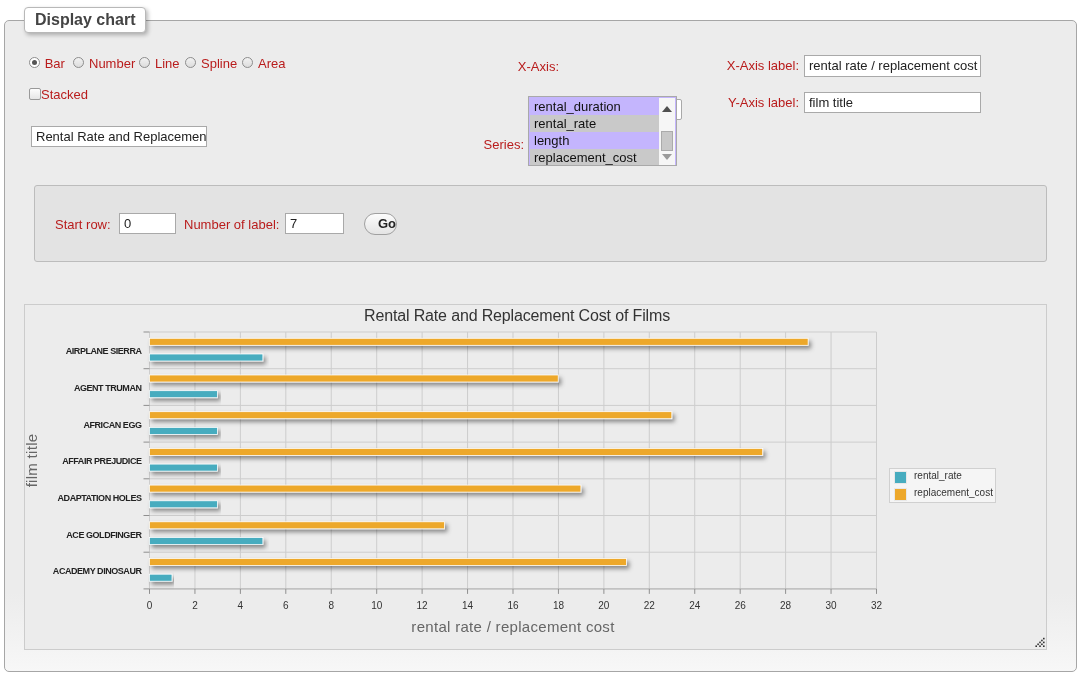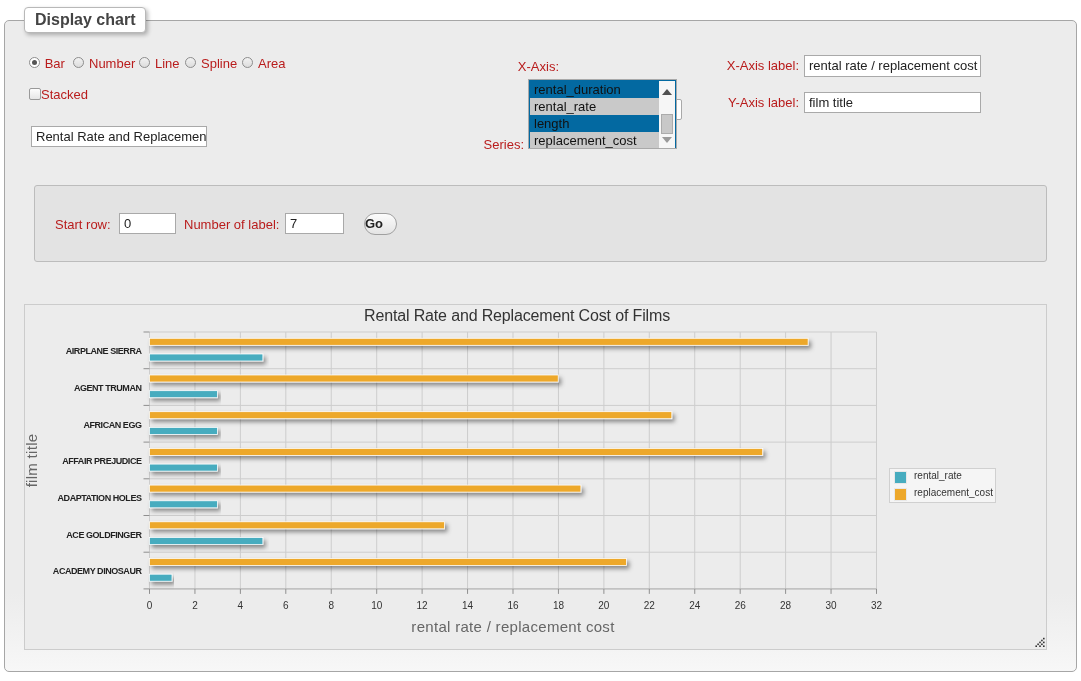--- a/index.html
+++ b/index.html
@@ -24,25 +24,25 @@
   white-space:nowrap; }
 .selectbox { position:absolute; background:#fff; border:1px solid #a9a9a9;
   font-size:13px; color:#222; line-height:19px; padding:0 8px;margin-top:41px; }
 .selectbox { border-radius:2px; }
 .selectbox .arr { position:absolute; right:4px; top:6.5px; width:7px; height:7px; }
 .graybox { position:absolute; left:34px; top:185px; width:1013px; height:77px;
   background:#e3e3e3; border:1px solid #bcbcbc; border-radius:3px; }
 .gobtn { position:absolute; left:364px; top:213px; width:33px; height:22px;
   border:1px solid #a0a0a0; border-radius:11px;
   background:linear-gradient(#fcfcfc,#e4e4e4);
-  font-size:13px; font-weight:bold; color:#222; text-align:left; line-height:20px; }
+  font-size:13px; font-weight:bold; color:#222; text-align:right; line-height:20px; }
 .chartbox { position:absolute; left:24px; top:304px; width:1023px; height:346px;
   border:1px solid #cccccc; background:#ececec; }
-.listbox { position:absolute; left:528px; top:79px; width:149px; height:70px;
-  background:#0369a1; border:1px solid #a9a9a9; overflow:hidden; }
+.listbox { position:absolute; left:528px; top:96px; width:149px; height:70px;
+  background:#c4b5fd; border:1px solid #a9a9a9; overflow:hidden; }
 .opt { position:absolute; left:1px; width:131px; height:17px; font-size:13px;
   color:#111; line-height:17px; padding-left:4px; white-space:nowrap; }
 .opt.sel { background:#c9c9c9; }
 .sbar { position:absolute; right:1px; top:1px; width:16px; height:68px; background:#f6f6f6; }
 .sthumb { position:absolute; left:2px; top:33px; width:12px; height:20px;
   background:#c8c8c8; border:1px solid #ababab; }
 .sup { position:absolute; left:3px; top:8px; width:0; height:0;
   border-left:5px solid transparent; border-right:5px solid transparent;
   border-bottom:6px solid #505050; }
 .sdown { position:absolute; left:3px; bottom:6px; width:0; height:0;

